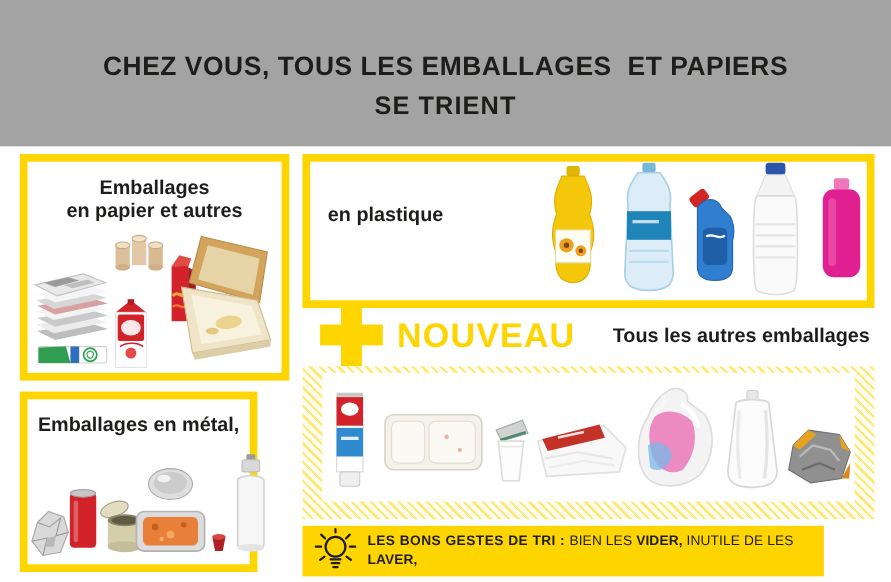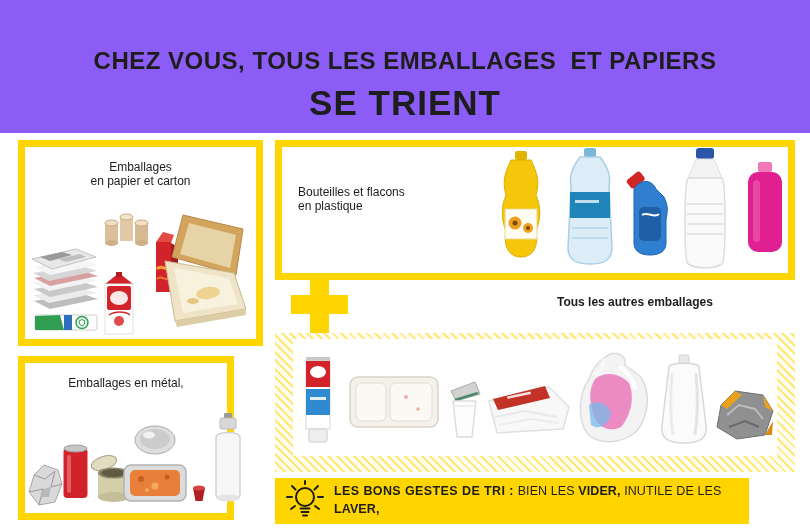--- a/index.html
+++ b/index.html
@@ -4,39 +4,39 @@
 <style>
   * { margin:0; padding:0; box-sizing:border-box; }
   html,body { width:810px; height:529px; }
   body {
     position:relative; width:810px; height:529px; overflow:hidden;
     background:#ffffff; font-family:"Liberation Sans", sans-serif; color:#1d1d1b;
   }
   .abs { position:absolute; }
 
   
-  .header { left:0; top:0; width:810px; height:133px; background:#8b5cf6; text-align:center; }
+  .header { left:0; top:0; width:810px; height:133px; background:#a3a3a3; text-align:center; }
   .header .l1 { padding-top:47px; font-size:24px; font-weight:bold; letter-spacing:.5px; white-space:pre; }
-  .header .l2 { padding-top:8px; font-size:35px; font-weight:bold; letter-spacing:1px; }
+  .header .l2 { padding-top:8px; font-size:23px; font-weight:bold; letter-spacing:1px; }
 
   
   .card { background:#fff; border:7px solid #FFD500; position:absolute; }
-  .card-title { text-align:center; font-weight:normal; font-size:12px; line-height:1.18; margin-top:13px; }
+  .card-title { text-align:center; font-weight:bold; font-size:18px; line-height:1.18; margin-top:13px; }
   .card-paper  { left:18px; top:140px; width:245px; height:206px; }
   .card-metal  { left:18px; top:356px; width:216px; height:164px; }
   .card-bottles{ left:275px; top:140px; width:520px; height:140px; }
   .card-bottles .card-title { text-align:left; margin:38px 0 0 16px; }
 
   
   .nouveau { left:275px; top:280px; width:520px; height:53px; background:#fff; position:absolute; }
   .plus { position:absolute; left:16px; top:-4px; width:57px; height:57px; }
   .plus .ph { position:absolute; left:0; top:19px; width:57px; height:19px; background:#FFD500; }
   .plus .pv { position:absolute; left:19px; top:0; width:19px; height:57px; background:#FFD500; }
   .badge { position:absolute; left:86px; top:7px; font-size:31px; font-weight:bold; letter-spacing:1px; color:#FFD500; }
-  .others-label { position:absolute; left:282px; top:15px; font-size:12px; font-weight:bold;text-align:right; }
+  .others-label { position:absolute; left:282px; top:15px; font-size:18px; font-weight:bold;text-align:right; }
 
   
   .others {
     left:275px; top:333px; width:520px; height:139px; position:absolute;
     background:repeating-linear-gradient(45deg, rgba(255,213,0,.55) 0 2px, #fffdf2 2px 6px);
   }
   .others-inner { position:absolute; left:18px; top:6px; width:484px; height:117px; background:#fff; }
 
   
   .tipbar { left:275px; top:478px; width:474px; height:46px; background:#FFD500; position:absolute;
@@ -52,21 +52,21 @@
 <body>
 
 <div class="abs header">
   <div class="l1">CHEZ VOUS, TOUS LES EMBALLAGES  ET PAPIERS</div>
   <div class="l2">SE TRIENT</div>
 </div>
 
 <div class="card card-paper">
   <div class="card-title">
     <div>Emballages</div>
-    <div>en papier et carton</div>
+    <div>en papier et autres</div>
   </div>
 
   <svg class="abs" style="left:3px;top:84px" width="74" height="84" viewBox="0 0 74 84">
     <polygon points="6,70 52,62 70,68 22,78" fill="#bdbdbd"></polygon>
     <polygon points="5,64 51,56 69,62 21,72" fill="#ececec"></polygon>
     <polygon points="6,58 52,50 70,56 22,66" fill="#c9c9c9"></polygon>
     <polygon points="5,52 51,44 69,50 21,60" fill="#f3f3f3"></polygon>
     <polygon points="6,47 52,39 70,45 22,55" fill="#d8a0a0"></polygon>
     <polygon points="5,42 51,34 69,40 21,50" fill="#d6d6d6"></polygon>
     <polygon points="6,36 52,28 70,34 22,44" fill="#f5f5f5"></polygon>
@@ -172,21 +172,20 @@
   <svg class="abs" style="left:186px;top:48px" width="34" height="94" viewBox="0 0 34 94">
     <rect x="13" y="2" width="8" height="6" rx="1" fill="#9a9a9a"></rect>
     <rect x="9" y="7" width="16" height="11" rx="2" fill="#d8d8d8" stroke="#bdbdbd" stroke-width="1"></rect>
     <path d="M5,26 C5,20 29,20 29,26 L29,84 C29,90 5,90 5,84 Z" fill="#f6f6f6" stroke="#d2d2d2" stroke-width="1.5"></path>
     <ellipse cx="17" cy="87" rx="12" ry="3.5" fill="#e4e4e4"></ellipse>
   </svg>
 </div>
 
 <div class="card card-bottles">
   <div class="card-title">
-    <div>Bouteilles et flacons</div>
     <div>en plastique</div>
   </div>
 
   <svg class="abs" style="left:210px;top:4px" width="58" height="108" viewBox="0 0 58 108">
     <rect x="23" y="0" width="12" height="9" rx="2" fill="#e0b400"></rect>
     <path d="M19,9 C13,22 10,30 14,44 C9,56 9,68 14,80 C11,97 18,106 29,106 C40,106 47,97 44,80 C49,68 49,56 44,44 C48,30 45,22 39,9 Z" fill="#f5c70a" stroke="#dcae00" stroke-width="1"></path>
     <rect x="13" y="58" width="32" height="30" fill="#fffdf2" stroke="#e8d890" stroke-width="1"></rect>
     <circle cx="23" cy="72" r="6.5" fill="#f0a020"></circle>
       <circle cx="23" cy="72" r="2.5" fill="#7a4a10"></circle>
     <circle cx="36" cy="77" r="5" fill="#f0a020"></circle>
@@ -224,20 +223,21 @@
     <rect x="4" y="10" width="34" height="80" rx="10" fill="#e01f90"></rect>
     <rect x="9" y="18" width="7" height="62" rx="3.5" fill="#f060b0" opacity=".6"></rect>
   </svg>
 </div>
 
 <div class="nouveau">
   <div class="plus">
     <div class="ph"></div>
     <div class="pv"></div>
   </div>
+  <div class="badge">NOUVEAU</div>
   <div class="others-label">Tous les autres emballages</div>
 </div>
 
 <div class="others">
   <div class="others-inner">
 
     <svg class="abs" style="left:10px;top:16px" width="30" height="90" viewBox="0 0 30 90">
       <rect x="3" y="2" width="24" height="4" fill="#c8c8c8"></rect>
       <rect x="3" y="6" width="24" height="68" fill="#ffffff" stroke="#d8d8d8" stroke-width="1"></rect>
       <rect x="3" y="6" width="24" height="26" fill="#d2232a"></rect>

